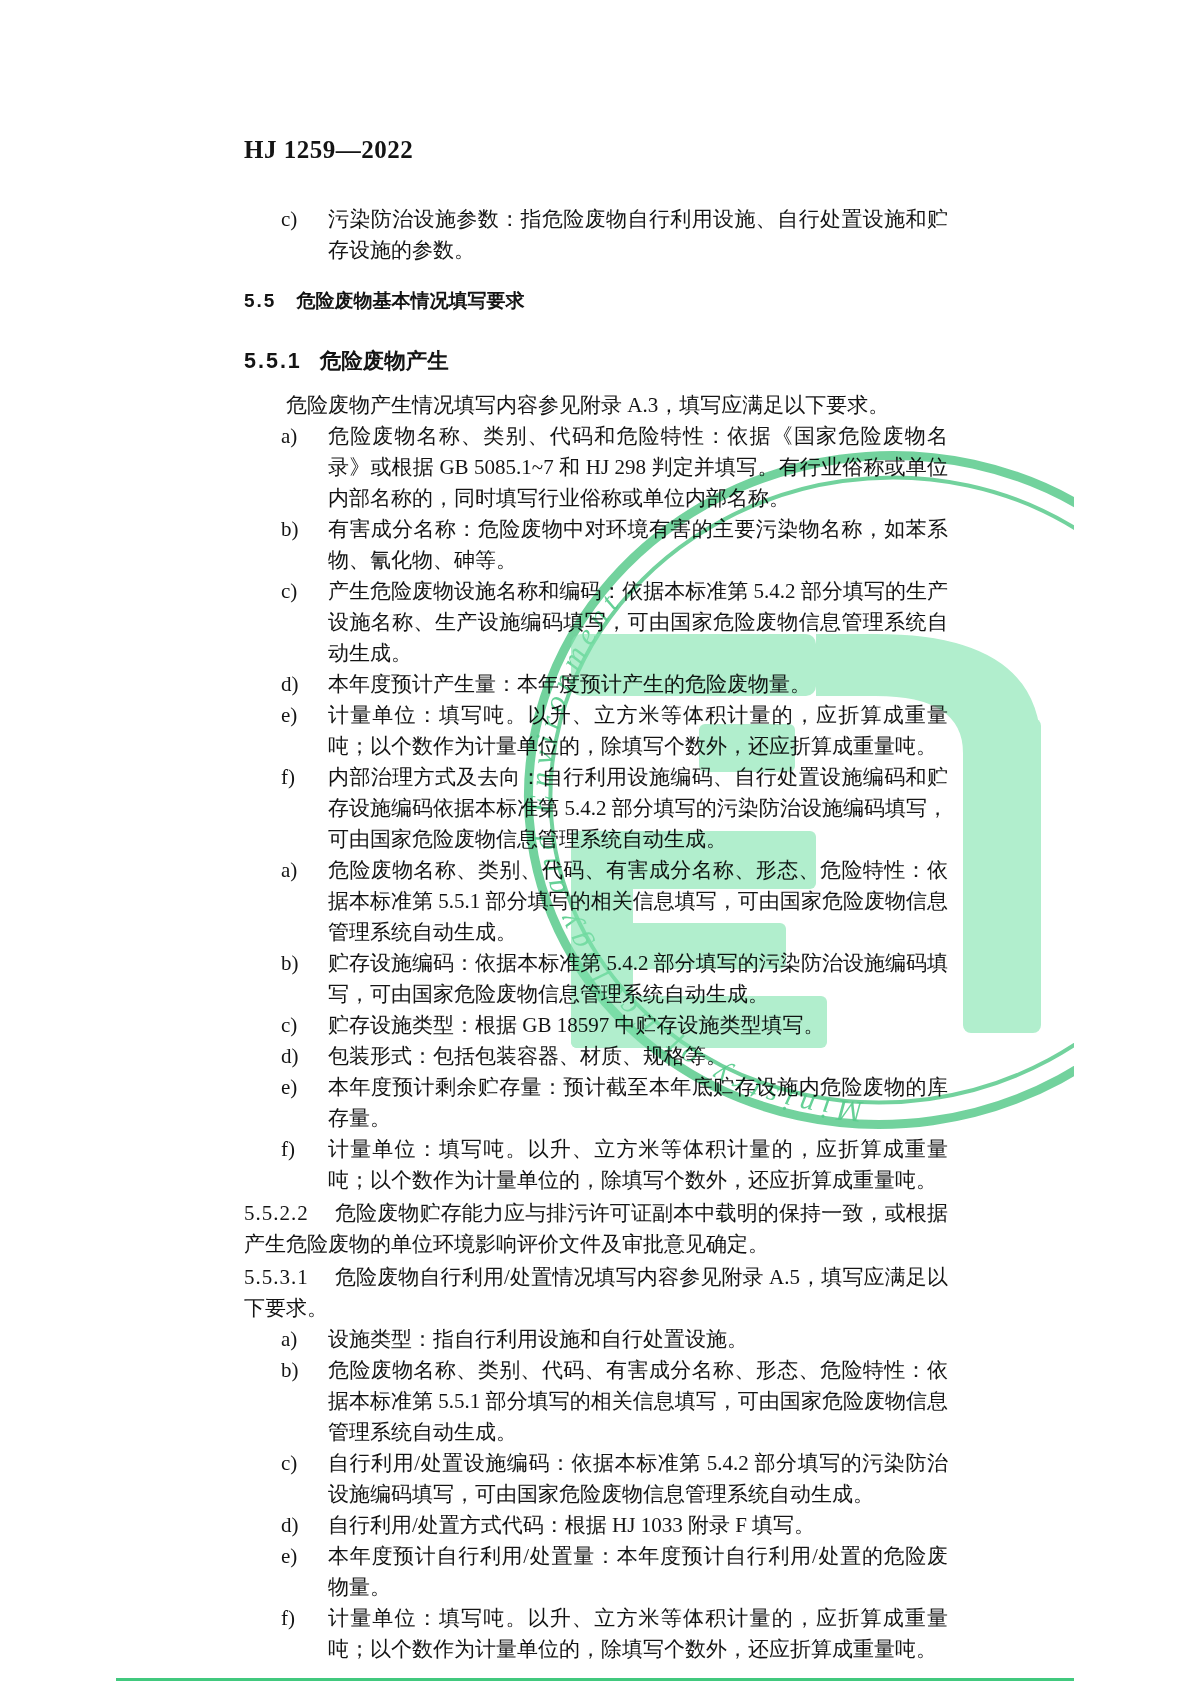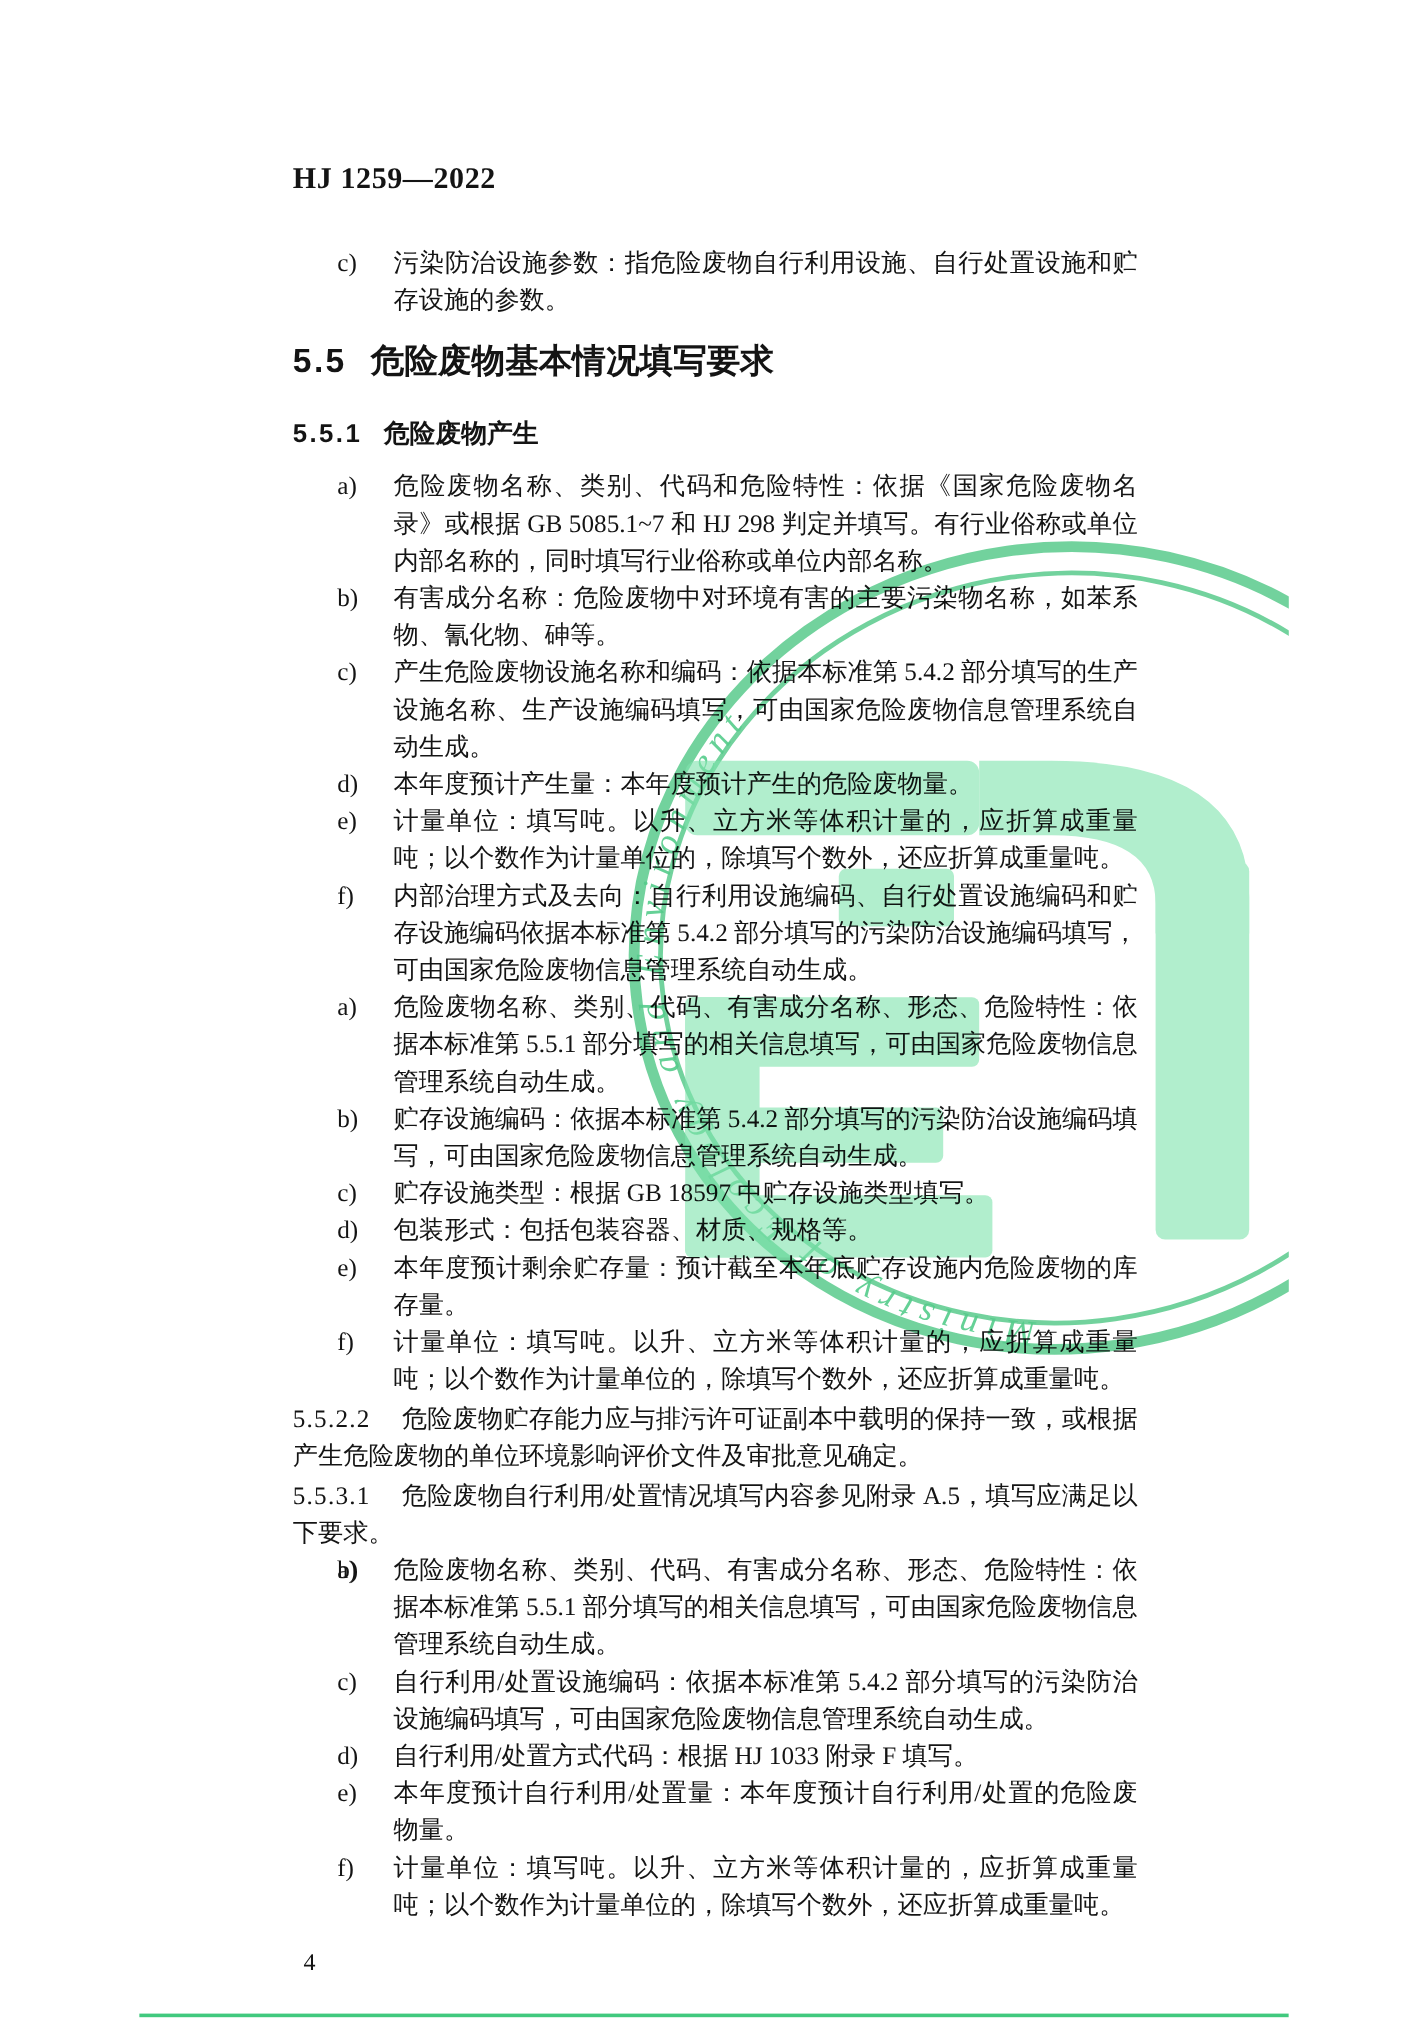--- a/index.html
+++ b/index.html
@@ -27,21 +27,21 @@
     font-size:21px;
     line-height:31px;
     margin:0;
     text-align:justify;
   }
   .para.indent{padding-left:84px;}
   .intro{padding-left:42px;}
   .h-sec{
     font-family:"Liberation Sans","DejaVu Sans",sans-serif;
     font-weight:bold;
-    font-size:28px;
+    font-size:19px;
     line-height:30px;
     margin:20px 0 18px 0;
   }
   .h-sec .h-num{margin-right:20px;letter-spacing:2px;}
   .h-sub{
     font-family:"Liberation Sans","DejaVu Sans",sans-serif;
     font-weight:bold;
     font-size:21.5px;
     line-height:30px;
     margin:30px 0 14px 0;
@@ -97,20 +97,21 @@
 
     <div class="li">
       <span class="li-label">c)</span>
       <span class="li-text">污染防治设施参数：指危险废物自行利用设施、自行处置设施和贮存设施的参数。</span>
     </div>
 
     <h2 class="h-sec"><span class="h-num">5.5</span><span>危险废物基本情况填写要求</span></h2>
 
     <h3 class="h-sub"><span class="h-num">5.5.1</span><span>危险废物产生</span></h3>
 
+    <p class="intro">危险废物产生情况填写内容参见附录 A.3，填写应满足以下要求。</p>
 
     <div class="li">
       <span class="li-label">a)</span>
       <span class="li-text">危险废物名称、类别、代码和危险特性：依据《国家危险废物名录》或根据 GB 5085.1~7 和 HJ 298 判定并填写。有行业俗称或单位内部名称的，同时填写行业俗称或单位内部名称。</span>
     </div>
     <div class="li">
       <span class="li-label">b)</span>
       <span class="li-text">有害成分名称：危险废物中对环境有害的主要污染物名称，如苯系物、氰化物、砷等。</span>
     </div>
     <div class="li">
@@ -157,20 +158,21 @@
       <span class="li-text">计量单位：填写吨。以升、立方米等体积计量的，应折算成重量吨；以个数作为计量单位的，除填写个数外，还应折算成重量吨。</span>
     </div>
 
     <p class="numpara"><span class="np-label">5.5.2.2</span><span>危险废物贮存能力应与排污许可证副本中载明的保持一致，或根据产生危险废物的单位环境影响评价文件及审批意见确定。</span></p>
 
 
     <p class="numpara"><span class="np-label">5.5.3.1</span><span>危险废物自行利用/处置情况填写内容参见附录 A.5，填写应满足以下要求。</span></p>
 
     <div class="li">
       <span class="li-label">a)</span>
+      <span class="li-text">设施类型：指自行利用设施和自行处置设施。</span>
     </div>
     <div class="li">
       <span class="li-label">b)</span>
       <span class="li-text">危险废物名称、类别、代码、有害成分名称、形态、危险特性：依据本标准第 5.5.1 部分填写的相关信息填写，可由国家危险废物信息管理系统自动生成。</span>
     </div>
     <div class="li">
       <span class="li-label">c)</span>
       <span class="li-text">自行利用/处置设施编码：依据本标准第 5.4.2 部分填写的污染防治设施编码填写，可由国家危险废物信息管理系统自动生成。</span>
     </div>
     <div class="li">

